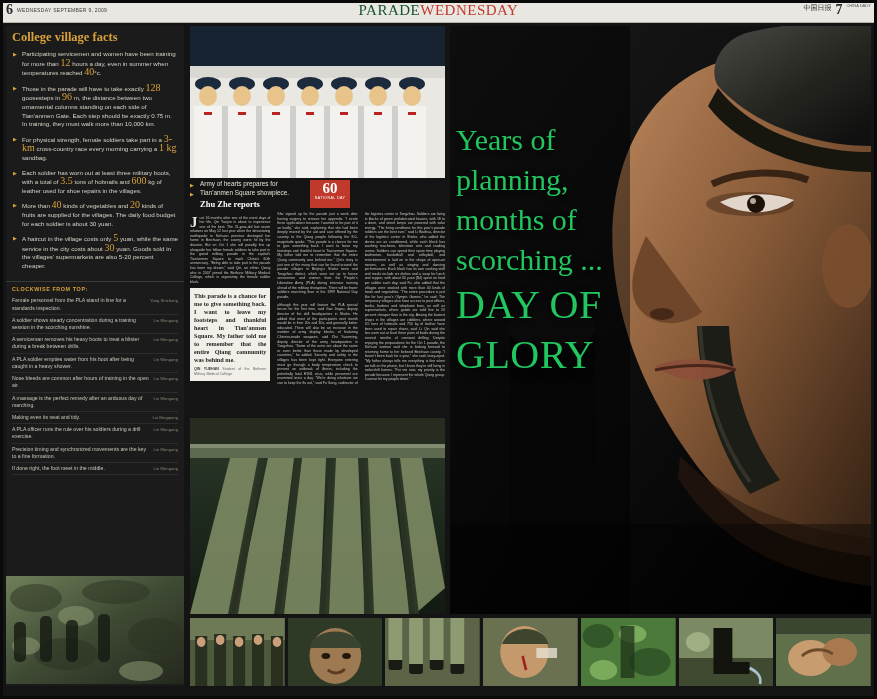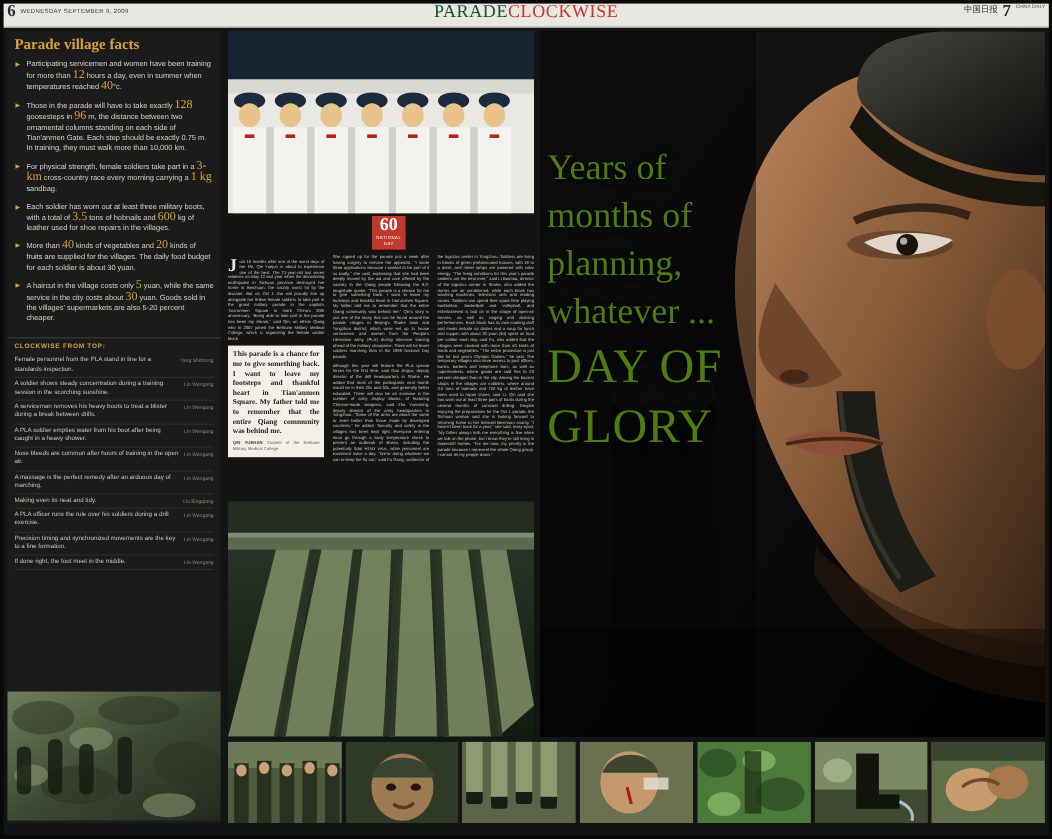--- a/index.html
+++ b/index.html
@@ -32,69 +32,69 @@
   .cap .cred{color:#8a8579;font-size:4.2px;float:right;margin-left:4px;}
 
   .leftphoto{position:absolute;left:6px;top:576px;width:178px;height:108px;overflow:hidden;}
 
   
   .topphoto{position:absolute;left:190px;top:26px;width:255px;height:152px;overflow:hidden;}
   .photo-cap{position:absolute;left:190px;top:180px;width:255px;color:#e2ded4;}
   .photo-cap .line{font-size:6.4px;line-height:8.6px;padding-left:10px;position:relative;}
   .photo-cap .line:before{content:"\25B6";position:absolute;left:0;top:1px;color:#d8a13a;font-size:5px;}
   .byline{font-family:"Liberation Serif",serif;font-size:8.5px;color:#ffffff;font-weight:700;padding-left:10px;margin-top:2px;}
-  .badge60{position:absolute;left:310px;top:180px;width:28px;height:28px;background:#c0392b;color:#fff;text-align:center;}
+  .badge60{position:absolute;left:310px;top:180px;width:40px;height:28px;background:#c0392b;color:#fff;text-align:center;}
   .badge60 .n{font-family:"Liberation Serif",serif;font-size:15px;font-weight:700;line-height:16px;}
   .badge60 .t{font-size:3.6px;letter-spacing:.4px;line-height:5px;}
 
   
   .story{position:absolute;left:190px;top:212px;width:255px;height:200px;color:#cbc7bd;}
   .storycols{column-count:3;column-gap:7px;font-size:3.5px;line-height:4.6px;text-align:justify;}
   .dropcap:first-letter{font-family:"Liberation Serif",serif;font-size:15px;font-weight:700;color:#e8e4da;float:left;line-height:12px;padding-right:2px;}
   .pullquote{background:#f2efe8;color:#1d1d1d;padding:4px;font-family:"Liberation Serif",serif;font-weight:700;font-size:6.2px;line-height:8px;margin-bottom:4px;break-inside:avoid;}
   .qattr{font-family:"Liberation Sans",sans-serif;font-weight:700;font-size:3.6px;line-height:5px;color:#444;margin-top:3px;}
   .qattr .sub{font-weight:400;color:#666;}
 
   
   .midphoto{position:absolute;left:190px;top:418px;width:255px;height:196px;overflow:hidden;}
 
   
   .hero{position:absolute;left:450px;top:26px;width:421px;height:588px;overflow:hidden;background:#000;}
-  .headline{position:absolute;left:456px;top:120px;width:300px;font-family:"Liberation Serif",serif;color:#4d7c0f;}
+  .headline{position:absolute;left:456px;top:120px;width:300px;font-family:"Liberation Serif",serif;color:#22c55e;}
   .headline .l{font-size:30px;line-height:40px;text-shadow:0 2px 6px rgba(0,0,0,.85);}
   .headline .big2{font-size:40px;line-height:50px;letter-spacing:.5px;text-shadow:0 2px 8px rgba(0,0,0,.9);}
 
   
   .strip{position:absolute;left:190px;top:618px;width:681px;height:68px;display:flex;gap:3px;}
   .thumb{flex:1;height:68px;overflow:hidden;position:relative;}
 
   .frame{position:absolute;left:0;top:0;width:877px;height:699px;border:3px solid #0a0a0a;box-sizing:border-box;pointer-events:none;}
 </style>
 </head>
 <body>
 
 <div class="page">
 
   <div class="masthead">
     <div class="mh-left">
       <span class="mh-6">6</span>
       <span class="mh-date">WEDNESDAY SEPTEMBER 9, 2009</span>
     </div>
     <div class="mh-title">
-      <span class="p1">PARADE</span><span class="p2">CLOCKWISE</span>
+      <span class="p1">PARADE</span><span class="p2">WEDNESDAY</span>
     </div>
     <div class="mh-right">
       <span class="mh-cn">中国日报</span>
       <span class="mh-7">7</span>
       <span class="mh-sub">CHINA DAILY</span>
     </div>
   </div>
 
   <div class="leftcol">
-    <div class="facts-title">Parade village facts</div>
+    <div class="facts-title">College village facts</div>
 
     <div class="fact">
       <span>Participating servicemen and women have been training for more than </span><span class="big">12</span><span> hours a day, even in summer when temperatures reached </span><span class="big">40</span><span>°c.</span>
     </div>
     <div class="fact">
       <span>Those in the parade will have to take exactly </span><span class="big">128</span><span> goosesteps in </span><span class="big">96</span><span> m, the distance between two ornamental columns standing on each side of Tian'anmen Gate. Each step should be exactly 0.75 m. In training, they must walk more than 10,000 km.</span>
     </div>
     <div class="fact">
       <span>For physical strength, female soldiers take part in a </span><span class="big">3-km</span><span> cross-country race every morning carrying a </span><span class="big">1 kg</span><span> sandbag.</span>
     </div>
@@ -207,20 +207,25 @@
             <rect x="116" y="86" width="8" height="3"></rect>
           <rect x="150" y="86" width="8" height="3"></rect>
             <rect x="184" y="86" width="8" height="3"></rect>
           <rect x="218" y="86" width="8" height="3"></rect>
         </g>
       </g>
       <rect x="0" y="0" width="255" height="40" fill="#0f1823" opacity="0.65"></rect>
     </svg>
   </div>
 
+  <div class="photo-cap">
+    <div class="line">Army of hearts prepares for</div>
+    <div class="line" style="padding-left:10px">Tian'anmen Square showpiece.</div>
+    <div class="byline">Zhu Zhe reports</div>
+  </div>
 
   <div class="badge60">
     <div class="n">60</div>
     <div class="t">NATIONAL DAY</div>
   </div>
 
   <div class="story">
     <div class="storycols">
       <p class="dropcap">Just 16 months after one of the worst days of her life, Qin Yuejun is about to experience one of the best. The 21-year-old lost seven relatives on May 12 last year when the devastating earthquake in Sichuan province destroyed her home in Beichuan, the county worst hit by the disaster. But on Oct 1 she will proudly line up alongside her fellow female soldiers to take part in the grand military parade in the capital's Tian'anmen Square to mark China's 60th anniversary. "Being able to take part in the parade has been my dream," said Qin, an ethnic Qiang who in 2007 joined the Bethune Military Medical College, which is organizing the female soldier block.</p>
       <div class="pullquote">
@@ -318,23 +323,23 @@
       <ellipse cx="398" cy="240" rx="26" ry="42" fill="#7a4e2e" opacity="0.9"></ellipse>
 
       <rect width="421" height="588" fill="url(#bgk)" opacity="0.0"></rect>
       <rect x="0" y="0" width="180" height="588" fill="#000" opacity="0.45"></rect>
       <rect x="0" y="498" width="421" height="90" fill="#000" opacity="0.35"></rect>
     </svg>
   </div>
 
   <div class="headline">
     <div class="l">Years of</div>
+    <div class="l">planning,</div>
     <div class="l">months of</div>
-    <div class="l">planning,</div>
-    <div class="l">whatever ...</div>
+    <div class="l">scorching ...</div>
     <div class="big2">DAY OF</div>
     <div class="big2">GLORY</div>
   </div>
 
   <div class="strip">
     <div class="thumb">
       <svg width="100%" height="68" viewBox="0 0 110 68" preserveAspectRatio="none">
         <rect width="110" height="68" fill="#4e5a3c"></rect>
         <rect y="0" width="110" height="22" fill="#6d7a55"></rect>
         <g fill="#2a3020">

